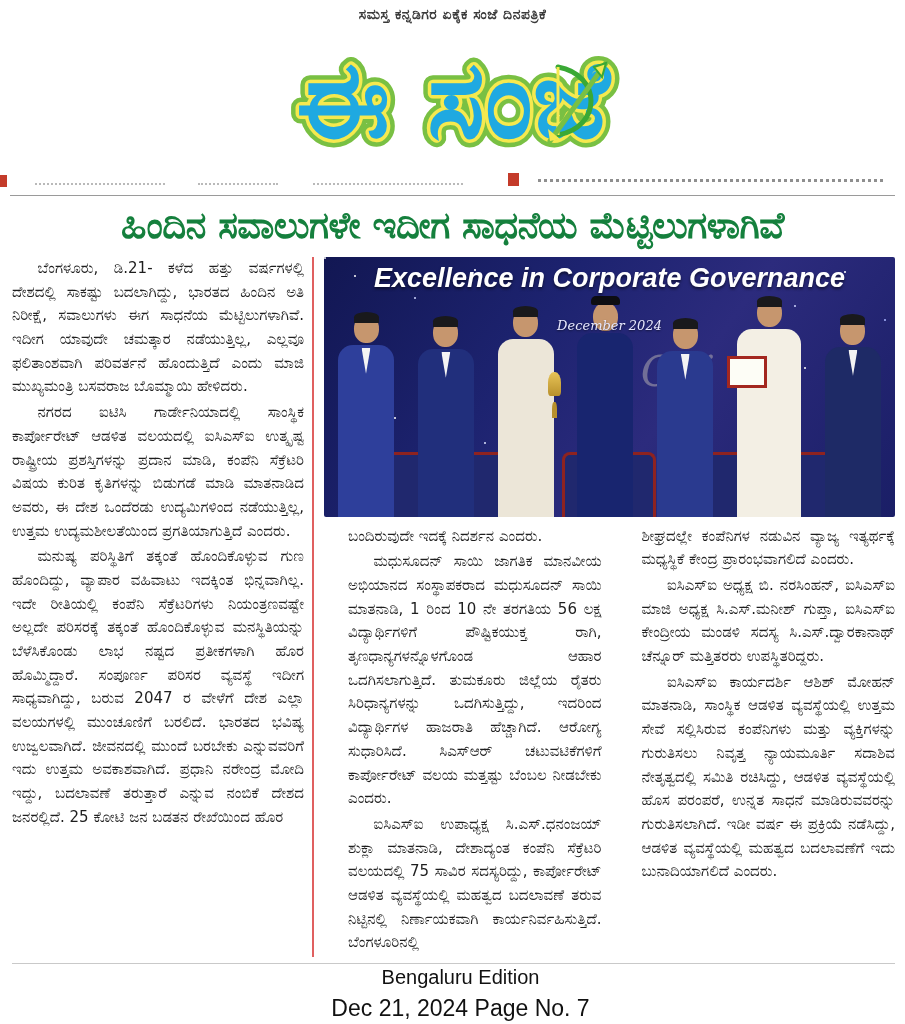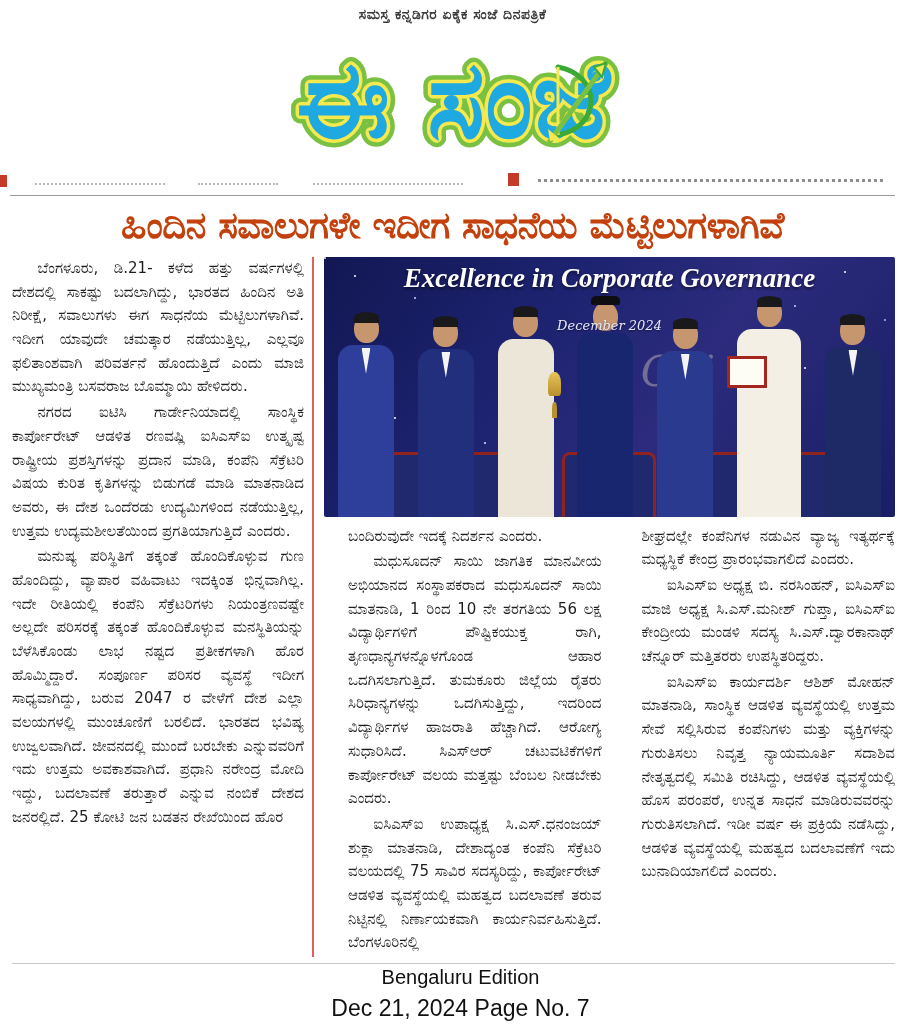--- a/index.html
+++ b/index.html
@@ -69,21 +69,21 @@
     border-top:1.5px solid #9a9a9a;
     margin:2px 10px 0 10px;
   }
 
   
   .headline{
     margin-top:8px;
     text-align:center;
     font-size:37px;
     font-weight:bold;
-    color:#c2410c;
+    color:#15803d;
     white-space:nowrap;
     letter-spacing:-.5px;
   }
 
   
   .main{
     display:flex;
     margin:10px 10px 0 12px;
     border-bottom:1.5px solid #c9c9c9;
     padding-bottom:6px;
@@ -123,21 +123,21 @@
       30px 18px #fff, 90px 40px #cfd6ff, 150px 12px #fff, 210px 55px #aab4ff,
       260px 25px #fff, 330px 70px #dfe4ff, 410px 20px #fff, 470px 48px #cfd6ff,
       520px 14px #fff, 560px 62px #aab4ff, 40px 90px #dfe4ff, 120px 120px #fff,
       480px 110px #fff, 545px 135px #cfd6ff, 200px 140px #aab4ff, 70px 160px #fff,
       300px 150px #cfd6ff, 430px 165px #fff, 510px 190px #aab4ff, 160px 185px #dfe4ff;
   }
   .photo-banner1{
     position:relative;
     margin-top:6px;
     text-align:center;
-    font-family:Liberation Serif, serif;
+    font-family:Liberation Sans, sans-serif;
     font-style:italic;
     font-weight:bold;
     font-size:27px;
     color:#ffffff;
     text-shadow:0 2px 3px rgba(0,0,0,.55);
     z-index:3;
   }
   .photo-banner2{
     position:relative;
     margin-top:24px;
@@ -286,21 +286,21 @@
     <span class="red-mark m2"></span>
   </div>
   <hr class="rule">
 
   <div class="headline">ಹಿಂದಿನ ಸವಾಲುಗಳೇ ಇದೀಗ ಸಾಧನೆಯ ಮೆಟ್ಟಿಲುಗಳಾಗಿವೆ</div>
 
   <div class="main">
 
     <div class="col col1">
       <p>ಬೆಂಗಳೂರು, ಡಿ.21- ಕಳೆದ ಹತ್ತು ವರ್ಷಗಳಲ್ಲಿ ದೇಶದಲ್ಲಿ ಸಾಕಷ್ಟು ಬದಲಾಗಿದ್ದು, ಭಾರತದ ಹಿಂದಿನ ಅತಿ ನಿರೀಕ್ಷೆ, ಸವಾಲುಗಳು ಈಗ ಸಾಧನೆಯ ಮೆಟ್ಟಿಲುಗಳಾಗಿವೆ. ಇದೀಗ ಯಾವುದೇ ಚಮತ್ಕಾರ ನಡೆಯುತ್ತಿಲ್ಲ, ಎಲ್ಲವೂ ಫಲಿತಾಂಶವಾಗಿ ಪರಿವರ್ತನೆ ಹೊಂದುತ್ತಿದೆ ಎಂದು ಮಾಜಿ ಮುಖ್ಯಮಂತ್ರಿ ಬಸವರಾಜ ಬೊಮ್ಮಾಯಿ ಹೇಳಿದರು.</p>
-      <p>ನಗರದ ಐಟಿಸಿ ಗಾರ್ಡೇನಿಯಾದಲ್ಲಿ ಸಾಂಸ್ಥಿಕ ಕಾರ್ಪೋರೇಟ್ ಆಡಳಿತ ರಣವಷ್ಲಿ ಐಸಿಎಸ್‌ಐ ಉತ್ಕೃಷ್ಟ ರಾಷ್ಟ್ರೀಯ ಪ್ರಶಸ್ತಿಗಳನ್ನು ಪ್ರದಾನ ಮಾಡಿ, ಕಂಪೆನಿ ಸೆಕ್ರೆಟರಿ ವಿಷಯ ಕುರಿತ ಕೃತಿಗಳನ್ನು ಬಿಡುಗಡೆ ಮಾಡಿ ಮಾತನಾಡಿದ ಅವರು, ಈ ದೇಶ ಒಂದೆರಡು ಉದ್ಯಮಿಗಳಿಂದ ನಡೆಯುತ್ತಿಲ್ಲ, ಉತ್ತಮ ಉದ್ಯಮಶೀಲತೆಯಿಂದ ಪ್ರಗತಿಯಾಗುತ್ತಿದೆ ಎಂದರು.</p>
+      <p>ನಗರದ ಐಟಿಸಿ ಗಾರ್ಡೇನಿಯಾದಲ್ಲಿ ಸಾಂಸ್ಥಿಕ ಕಾರ್ಪೋರೇಟ್ ಆಡಳಿತ ವಲಯದಲ್ಲಿ ಐಸಿಎಸ್‌ಐ ಉತ್ಕೃಷ್ಟ ರಾಷ್ಟ್ರೀಯ ಪ್ರಶಸ್ತಿಗಳನ್ನು ಪ್ರದಾನ ಮಾಡಿ, ಕಂಪೆನಿ ಸೆಕ್ರೆಟರಿ ವಿಷಯ ಕುರಿತ ಕೃತಿಗಳನ್ನು ಬಿಡುಗಡೆ ಮಾಡಿ ಮಾತನಾಡಿದ ಅವರು, ಈ ದೇಶ ಒಂದೆರಡು ಉದ್ಯಮಿಗಳಿಂದ ನಡೆಯುತ್ತಿಲ್ಲ, ಉತ್ತಮ ಉದ್ಯಮಶೀಲತೆಯಿಂದ ಪ್ರಗತಿಯಾಗುತ್ತಿದೆ ಎಂದರು.</p>
       <p>ಮನುಷ್ಯ ಪರಿಸ್ಥಿತಿಗೆ ತಕ್ಕಂತೆ ಹೊಂದಿಕೊಳ್ಳುವ ಗುಣ ಹೊಂದಿದ್ದು, ವ್ಯಾಪಾರ ವಹಿವಾಟು ಇದಕ್ಕಿಂತ ಭಿನ್ನವಾಗಿಲ್ಲ. ಇದೇ ರೀತಿಯಲ್ಲಿ ಕಂಪೆನಿ ಸೆಕ್ರೆಟರಿಗಳು ನಿಯಂತ್ರಣವಷ್ಟೇ ಅಲ್ಲದೇ ಪರಿಸರಕ್ಕೆ ತಕ್ಕಂತೆ ಹೊಂದಿಕೊಳ್ಳುವ ಮನಸ್ಥಿತಿಯನ್ನು ಬೆಳೆಸಿಕೊಂಡು ಲಾಭ ನಷ್ಟದ ಪ್ರತೀಕಗಳಾಗಿ ಹೊರ ಹೊಮ್ಮಿದ್ದಾರೆ. ಸಂಪೂರ್ಣ ಪರಿಸರ ವ್ಯವಸ್ಥೆ ಇದೀಗ ಸಾಧ್ಯವಾಗಿದ್ದು, ಬರುವ 2047 ರ ವೇಳೆಗೆ ದೇಶ ಎಲ್ಲಾ ವಲಯಗಳಲ್ಲಿ ಮುಂಚೂಣಿಗೆ ಬರಲಿದೆ. ಭಾರತದ ಭವಿಷ್ಯ ಉಜ್ವಲವಾಗಿದೆ. ಜೀವನದಲ್ಲಿ ಮುಂದೆ ಬರಬೇಕು ಎನ್ನುವವರಿಗೆ ಇದು ಉತ್ತಮ ಅವಕಾಶವಾಗಿದೆ. ಪ್ರಧಾನಿ ನರೇಂದ್ರ ಮೋದಿ ಇದ್ದು, ಬದಲಾವಣೆ ತರುತ್ತಾರೆ ಎನ್ನುವ ನಂಬಿಕೆ ದೇಶದ ಜನರಲ್ಲಿದೆ. 25 ಕೋಟಿ ಜನ ಬಡತನ ರೇಖೆಯಿಂದ ಹೊರ</p>
     </div>
 
     <div class="vrule"></div>
 
     <div class="rightzone">
 
       <div class="photo">
         <div class="stars"></div>
         <div class="photo-banner1">Excellence in Corporate Governance</div>

